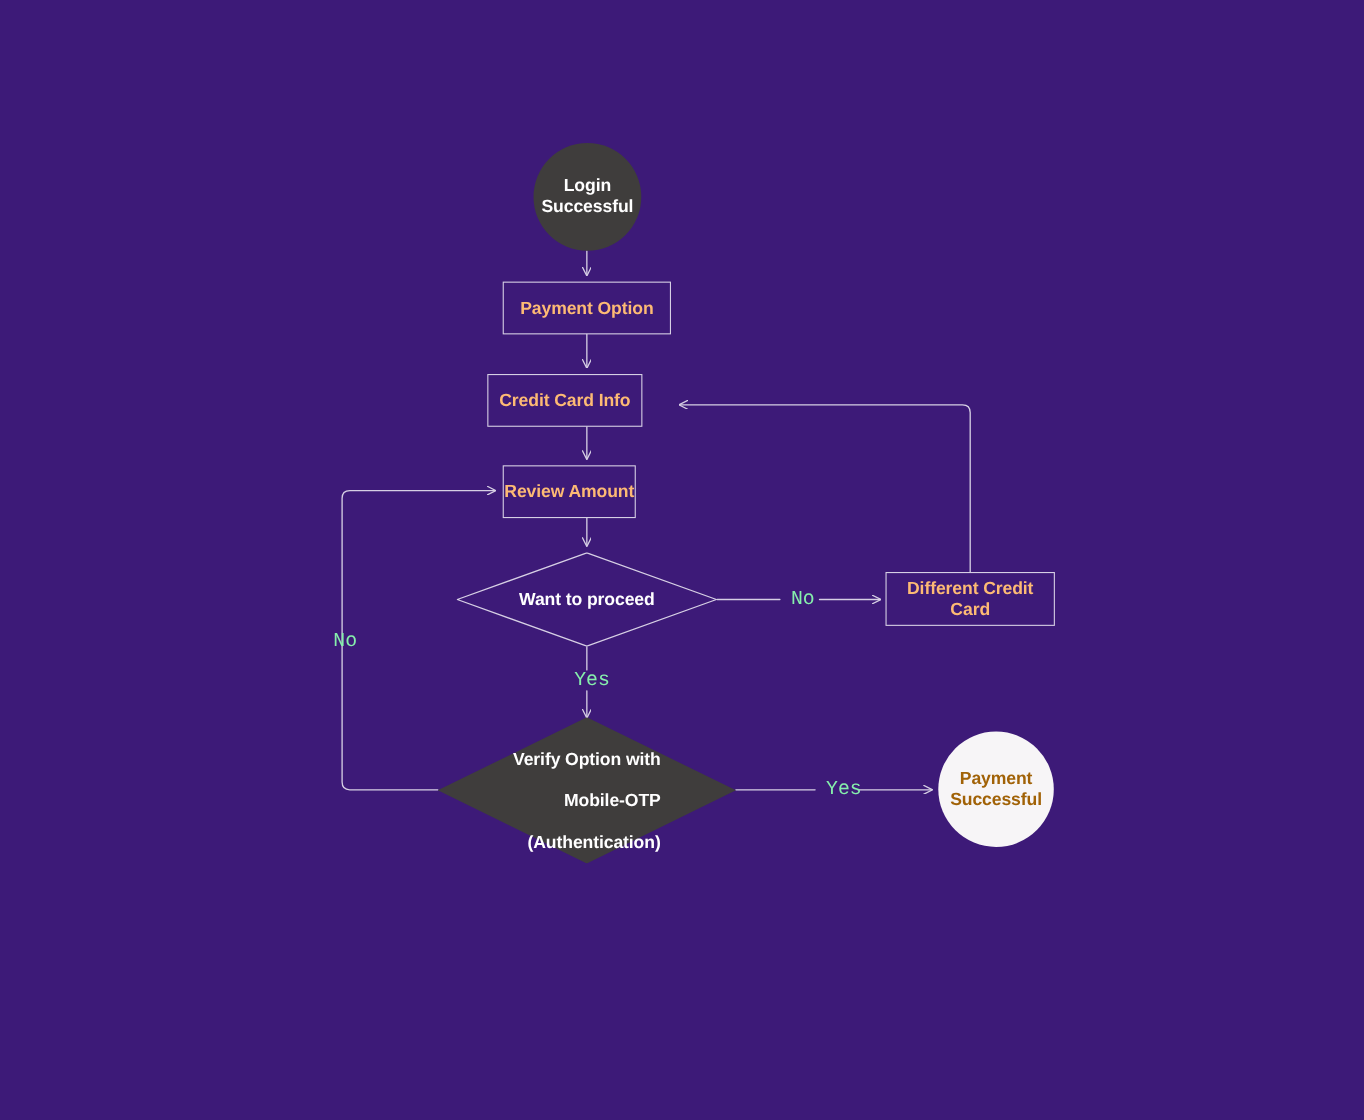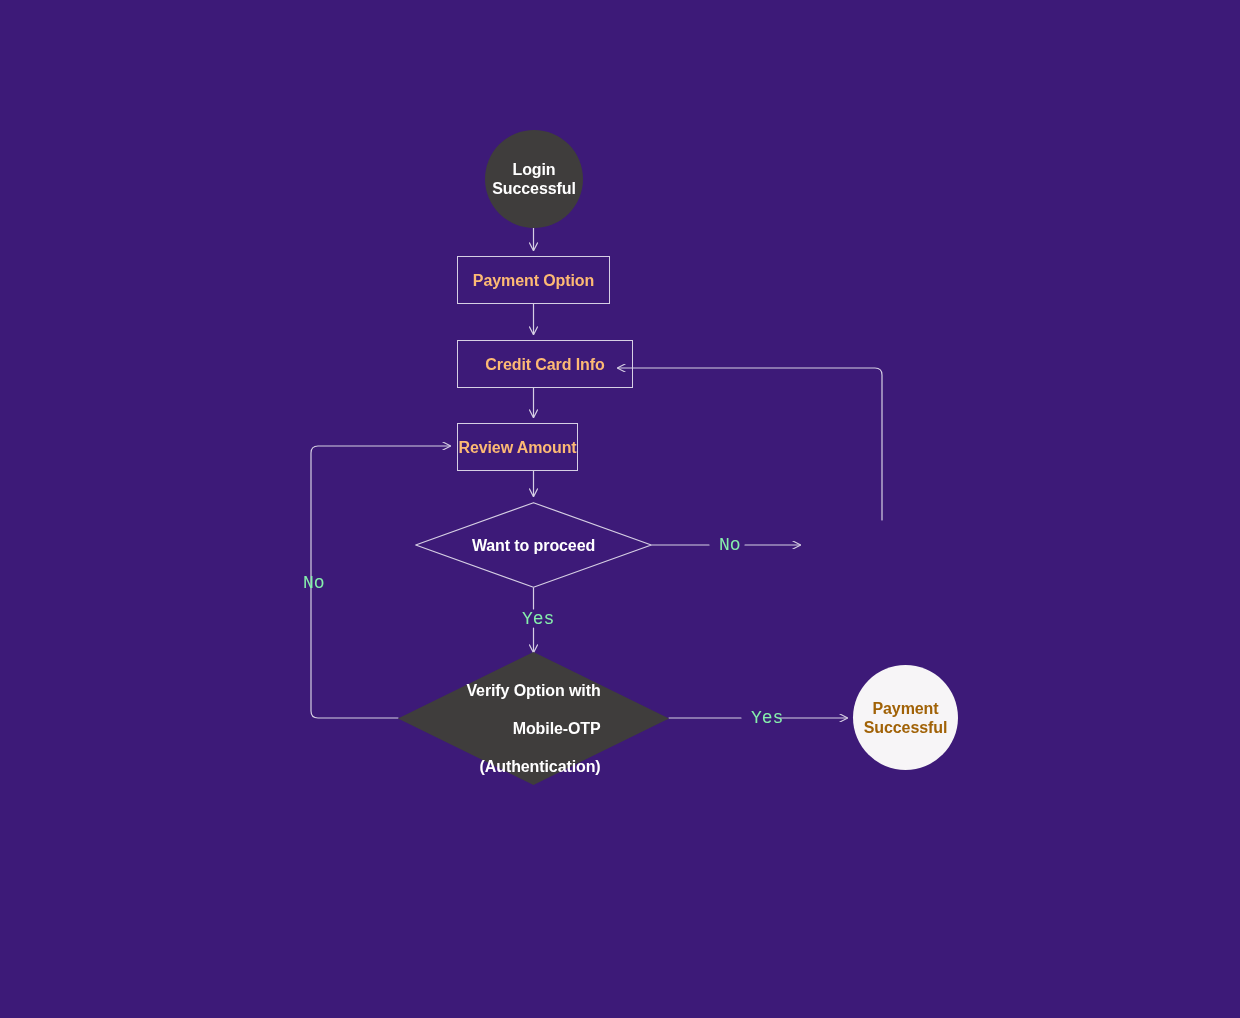--- a/index.html
+++ b/index.html
@@ -134,37 +134,40 @@
 
   <div class="node circle circle-dark" style="left:485px; top:130px; width:98px; height:98px;">
     <span class="node-label">Login
 Successful</span>
   </div>
 
   <div class="node box" style="left:457px; top:256px; width:153px; height:48px;">
     <span class="node-label">Payment Option</span>
   </div>
 
-  <div class="node box" style="left:457px; top:340px; width:176px; height:48px;">
+  <div class="node box" style="left:443px; top:340px; width:141px; height:48px;">
     <span class="node-label">Credit Card Info</span>
   </div>
 
   <div class="node box" style="left:457px; top:423px; width:121px; height:48px;">
     <span class="node-label">Review Amount</span>
   </div>
 
   <div class="diamond-wrap" style="left:415px; top:502px; width:237px; height:86px;">
     <svg class="diamond-svg" width="237" height="86" viewBox="0 0 237 86" xmlns="http://www.w3.org/2000/svg">
       <polygon points="118.5,0.7 236.3,43 118.5,85.3 0.7,43" fill="none" stroke="#d6cfe4" stroke-width="1.2" stroke-linejoin="round"></polygon>
     </svg>
     <div class="diamond-text">
       <span class="node-label">Want to proceed</span>
     </div>
   </div>
 
+  <div class="node box" style="left:805px; top:520px; width:154px; height:49px;">
+    <span class="node-label">Different Credit Card</span>
+  </div>
 
   <div class="diamond-wrap" style="left:398px; top:652px; width:271px; height:133px;">
     <svg class="diamond-svg" width="271" height="133" viewBox="0 0 271 133" xmlns="http://www.w3.org/2000/svg">
       <polygon points="135.5,0 271,66.5 135.5,133 0,66.5" fill="#3f3d3c"></polygon>
     </svg>
     <div class="diamond-text">
       <span class="node-label">
         <span>Verify Option with</span><br>
         <span>Mobile-OTP</span><br>
         <span class="sub-line">(Authentication)</span>

